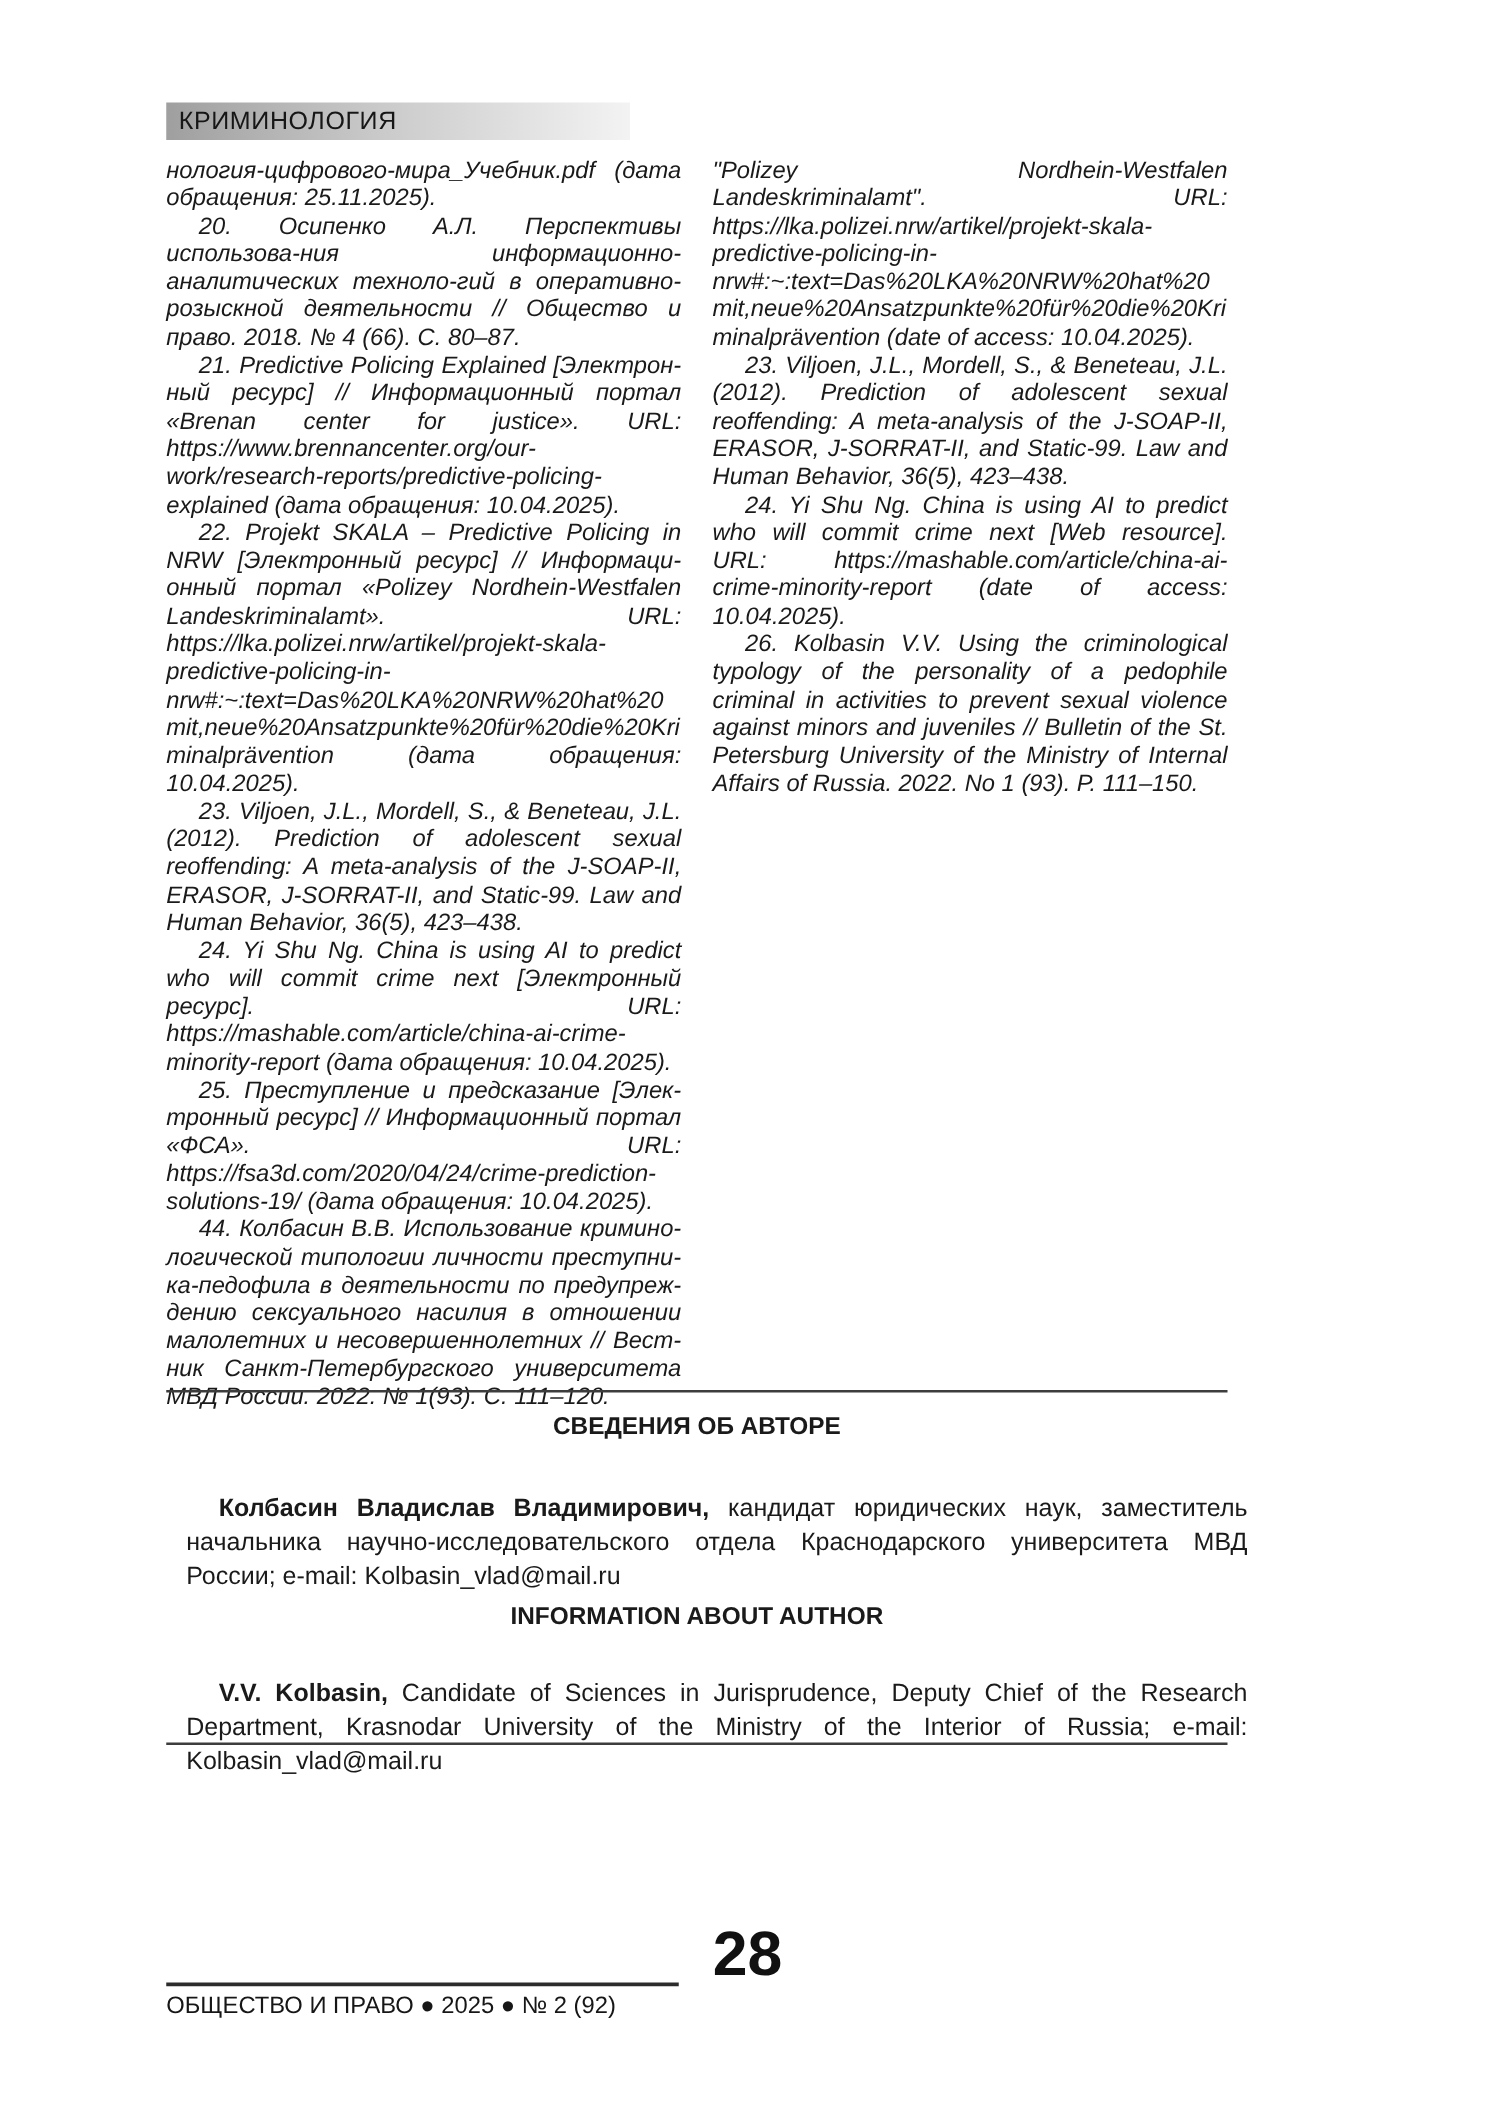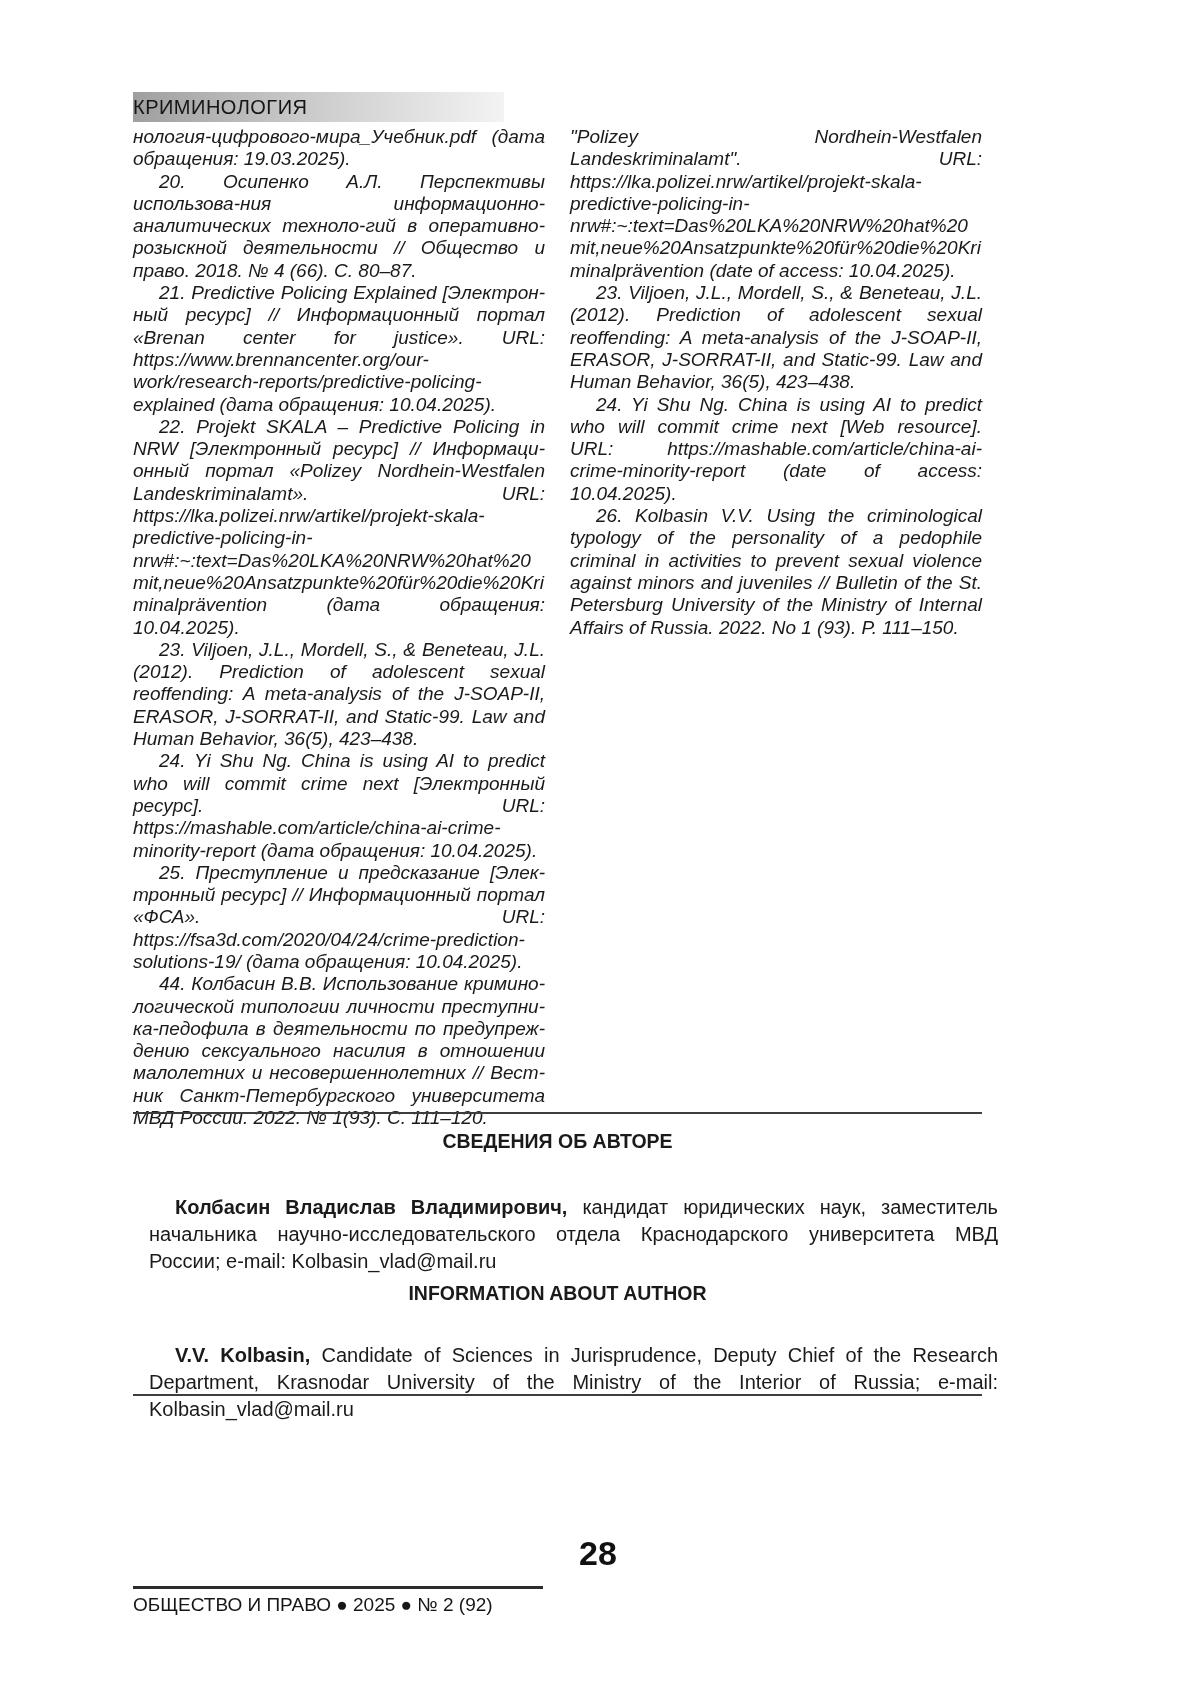--- a/index.html
+++ b/index.html
@@ -10,22 +10,22 @@
     background:#ffffff;
     color:#1a1a1a;
     font-family:"Liberation Sans", sans-serif;
     overflow:hidden;
   }
   .band {
     position:absolute; left:133px; top:82px;
     width:371px; height:30px;
     background:linear-gradient(to right,#9f9f9f 0%, #c9c9c9 45%, #f3f3f3 100%);
     display:flex; align-items:center;
-    box-sizing:border-box; 
-    font-size:20px; letter-spacing:0.5px; color:#161616;margin-top:10px;
+    box-sizing:border-box; padding-left:10px;
+    font-size:20px; letter-spacing:0.5px; color:#161616;
   }
   .columns {
     position:absolute; left:133px; top:126px;
     width:849px;
     display:flex; gap:25px;
   }
   .col { width:412px; }
   .ref {
     margin:0;
     font-style:italic;
@@ -57,39 +57,39 @@
   .ru-par { top:1178px; }
   .en-par { top:1326px; }
   .author-name { font-weight:bold; }
   .footer-rule {
     position:absolute; left:133px; top:1586px; width:410px;
     border:none; border-top:3px solid #2c2c2c; margin:0;
   }
   .page-num {
     position:absolute; left:556px; top:1534px; width:84px;
     text-align:center;
-    font-size:34px; font-weight:bold; color:#111;
+    font-size:50px; font-weight:bold; color:#111;
   }
   .journal-line {
     position:absolute; left:133px; top:1594px; width:420px;
     font-size:19px; color:#161616;
   }
 </style>
 </head>
 <body>
 
 <div id="page">
 
   <div class="band">
     <span>КРИМИНОЛОГИЯ</span>
   </div>
 
   <div class="columns">
     <div class="col">
-      <p class="ref cont">нология-цифрового-мира_Учебник.pdf (дата обращения: 19.03.2025).</p>
+      <p class="ref cont">нология-цифрового-мира_Учебник.pdf (дата обращения: 25.11.2025).</p>
       <p class="ref">20. Осипенко А.Л. Перспективы использова-ния информационно-аналитических техноло-гий в оперативно-розыскной деятельности // Общество и право. 2018. № 4 (66). С. 80–87.</p>
       <p class="ref">21. Predictive Policing Explained [Электрон-ный ресурс] // Информационный портал «Brenan center for justice». URL: https://www.brennancenter.org/our-work/research-reports/predictive-policing-explained (дата обращения: 10.04.2025).</p>
       <p class="ref">22. Projekt SKALA – Predictive Policing in NRW [Электронный ресурс] // Информаци-онный портал «Polizey Nordhein-Westfalen Landeskriminalamt». URL: https://lka.polizei.nrw/artikel/projekt-skala-predictive-policing-in-nrw#:~:text=Das%20LKA%20NRW%20hat%20mit,neue%20Ansatzpunkte%20für%20die%20Kriminalprävention (дата обращения: 10.04.2025).</p>
       <p class="ref">23. Viljoen, J.L., Mordell, S., &amp; Beneteau, J.L. (2012). Prediction of adolescent sexual reoffending: A meta-analysis of the J-SOAP-II, ERASOR, J-SORRAT-II, and Static-99. Law and Human Behavior, 36(5), 423–438.</p>
       <p class="ref">24. Yi Shu Ng. China is using AI to predict who will commit crime next [Электронный ресурс]. URL: https://mashable.com/article/china-ai-crime-minority-report (дата обращения: 10.04.2025).</p>
       <p class="ref">25. Преступление и предсказание [Элек-тронный ресурс] // Информационный портал «ФСА». URL: https://fsa3d.com/2020/04/24/crime-prediction-solutions-19/ (дата обращения: 10.04.2025).</p>
       <p class="ref">44. Колбасин В.В. Использование кримино-логической типологии личности преступни-ка-педофила в деятельности по предупреж-дению сексуального насилия в отношении малолетних и несовершеннолетних // Вест-ник Санкт-Петербургского университета МВД России. 2022. № 1(93). С. 111–120.</p>
     </div>
     <div class="col">
       <p class="ref cont">"Polizey Nordhein-Westfalen Landeskriminalamt". URL: https://lka.polizei.nrw/artikel/projekt-skala-predictive-policing-in-nrw#:~:text=Das%20LKA%20NRW%20hat%20mit,neue%20Ansatzpunkte%20für%20die%20Kriminalprävention (date of access: 10.04.2025).</p>

